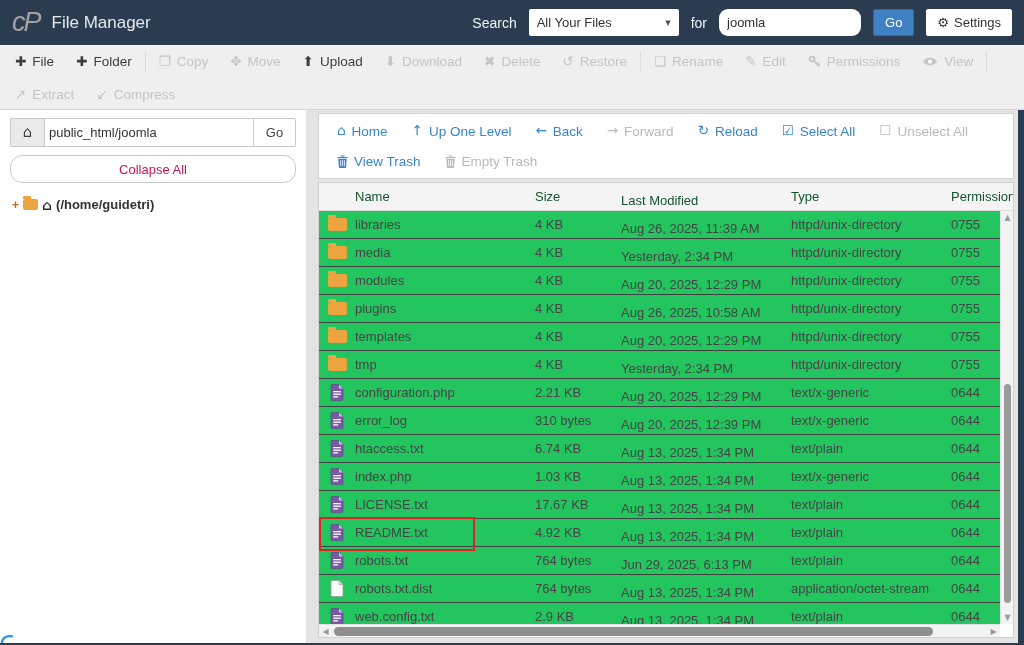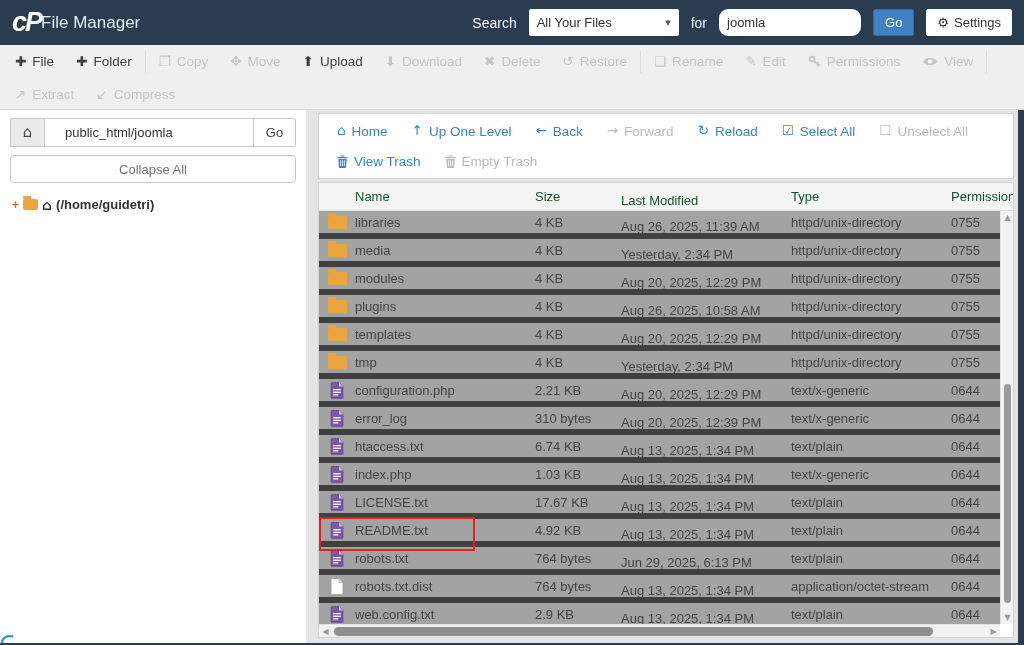--- a/index.html
+++ b/index.html
@@ -3,21 +3,21 @@
 <meta charset="utf-8">
 <style>
   * { margin:0; padding:0; box-sizing:border-box; }
   html,body { width:1024px; height:645px; }
   body { font-family:"Liberation Sans", sans-serif; background:#2b3c50; overflow:hidden; }
   .app { position:relative; width:1024px; height:645px; background:#2b3c50; overflow:hidden; }
   .i { font-family:"DejaVu Sans", sans-serif; font-style:normal; line-height:1; display:inline-flex; align-items:center; }
 
   
   .hdr { position:absolute; top:0; left:0; width:1024px; height:45px; background:#2b3c50; display:flex; align-items:center; padding:0 12px; }
-  .logo { color:#ffffff; font-weight:bold; font-style:italic; font-size:27px; letter-spacing:-2px; }
+  .logo { color:#a3a3a3; font-weight:normal; font-style:italic; font-size:27px; letter-spacing:-2px; margin-right:12px; }
   .app-title { color:#e3e9ef; font-size:17px; }
   .hdr-right { margin-left:auto; display:flex; align-items:center; gap:12px; }
   .hdr-label { color:#f0f4f8; font-size:14px; }
   .hselect { background:#fff; border-radius:2px; width:150px; height:27px; display:flex; align-items:center; padding:0 8px; font-size:13px; color:#333; cursor:pointer; }
   .hselect .chev { margin-left:auto; color:#555; font-size:11px; }
   .hinput { border:none; border-radius:9px; width:142px; height:27px; padding:0 8px; font-size:13px; color:#333; font-family:"Liberation Sans",sans-serif; }
   .btn-go { background:#3e82c4; border:1px solid #33699e; color:#fff; font-size:13px; height:27px; padding:0 11px; border-radius:2px; cursor:pointer; font-family:"Liberation Sans",sans-serif; }
   .btn-settings { background:#fff; border:1px solid #fff; color:#333; font-size:13px; height:27px; padding:0 10px; border-radius:2px; cursor:pointer; display:flex; align-items:center; gap:5px; font-family:"Liberation Sans",sans-serif; }
 
   
@@ -28,23 +28,23 @@
   .tb-item.off { color:#c4c4c4; }
   .tb-sep { width:1px; height:22px; background:#dcdcdc; margin:0 2px; }
 
   
   .content { position:absolute; top:110px; left:0; width:1018px; height:533px; background:#e4e4e4; }
 
   
   .sidebar { position:absolute; left:0; top:0; bottom:0; width:306px; background:#fff; padding:8px 10px; }
   .path-group { display:flex; height:29px; }
   .btn-homepath { width:34px; background:#eaeaea; border:1px solid #c8c8c8; border-right:none; border-radius:2px 0 0 2px; display:flex; align-items:center; justify-content:center; color:#444; font-size:15px; cursor:pointer; }
-  .path-input { flex:1; border:1px solid #c8c8c8; padding:0 20px; font-size:13px; color:#333; font-family:"Liberation Sans",sans-serif; min-width:0; }
+  .path-input { flex:1; border:1px solid #c8c8c8; padding:0 4px; font-size:13px; color:#333; font-family:"Liberation Sans",sans-serif; min-width:0; }
   .btn-pathgo { width:42px; background:#fff; border:1px solid #c8c8c8; border-left:none; border-radius:0 2px 2px 0; font-size:13px; color:#444; cursor:pointer; font-family:"Liberation Sans",sans-serif; }
-  .btn-collapse { margin-top:8px; width:100%; height:28px; background:#fff; border:1px solid #c8c8c8; border-radius:4px; font-size:13px; color:#737373; cursor:pointer; font-family:"Liberation Sans",sans-serif; }
+  .btn-collapse { margin-top:8px; width:100%; height:28px; background:#fff; border:1px solid #c8c8c8; border-radius:12px; font-size:13px; color:#be185d; cursor:pointer; font-family:"Liberation Sans",sans-serif; }
   .tree { margin-top:14px; display:flex; align-items:center; gap:4px; font-size:13px; font-weight:bold; color:#333; padding-left:2px; }
   .tree .plus { color:#c96a1f; font-size:12px; cursor:pointer; }
   .tree .home-g { font-size:14px; }
   .footer-frag { position:absolute; left:0; bottom:0; }
 
   
   .ic-folder { display:inline-block; width:19px; height:13px; background:#eca43e; border-radius:2px; position:relative; }
   .ic-folder::before { content:""; position:absolute; top:-3px; left:0; width:8px; height:3px; background:#eca43e; border-radius:1px 1px 0 0; }
   .ic-folder.sm { width:15px; height:11px; }
 
@@ -52,21 +52,21 @@
   .panel { position:absolute; background:#fff; border:1px solid #d2d2d2; }
   .navpanel { left:318px; top:3px; width:696px; height:66px; padding:2px 6px; }
   .nav-row { display:flex; align-items:center; height:30px; font-size:13.5px; }
   .nav-item { display:inline-flex; align-items:center; gap:6px; padding:0 12px; cursor:pointer; white-space:nowrap; }
   .nav-item.on  { color:#3a85c8; }
   .nav-item.off { color:#b9b9b9; }
 
   .tablepanel { left:318px; top:72px; width:696px; height:456px; overflow:hidden; }
   .thead { position:absolute; top:0; left:0; right:0; height:28px; background:#f4f4f4; border-bottom:1px solid #dedede; display:flex; align-items:center; color:#14532d; font-size:13px; overflow:hidden; }
   .tbody { position:absolute; top:28px; left:0; right:13px; bottom:13px; overflow:hidden; }
-  .trow { display:flex; align-items:center; height:28px; border-bottom:6px solid #404040; font-size:13px; color:#444; background:#a3a3a3; cursor:pointer; }
+  .trow { display:flex; align-items:center; height:28px; border-bottom:1px solid #404040; font-size:13px; color:#444; background:#22c55e; cursor:pointer; }
   .c-icon { width:36px; display:flex; justify-content:center; flex:none; }
   .c-name { width:180px; flex:none; overflow:hidden; white-space:nowrap; }
   .c-size { width:86px; flex:none; }
   .c-mod  { width:170px; flex:none;margin-top:8px; }
   .c-type { width:152px; flex:none; }
   .c-perm { width:70px; flex:none; padding-left:8px; }
   .trow.hl { position:relative; }
   .trow.hl::after { content:""; position:absolute; left:0; top:-2px; width:152px; height:30px; border:2px solid #e02222; pointer-events:none; }
 
   

